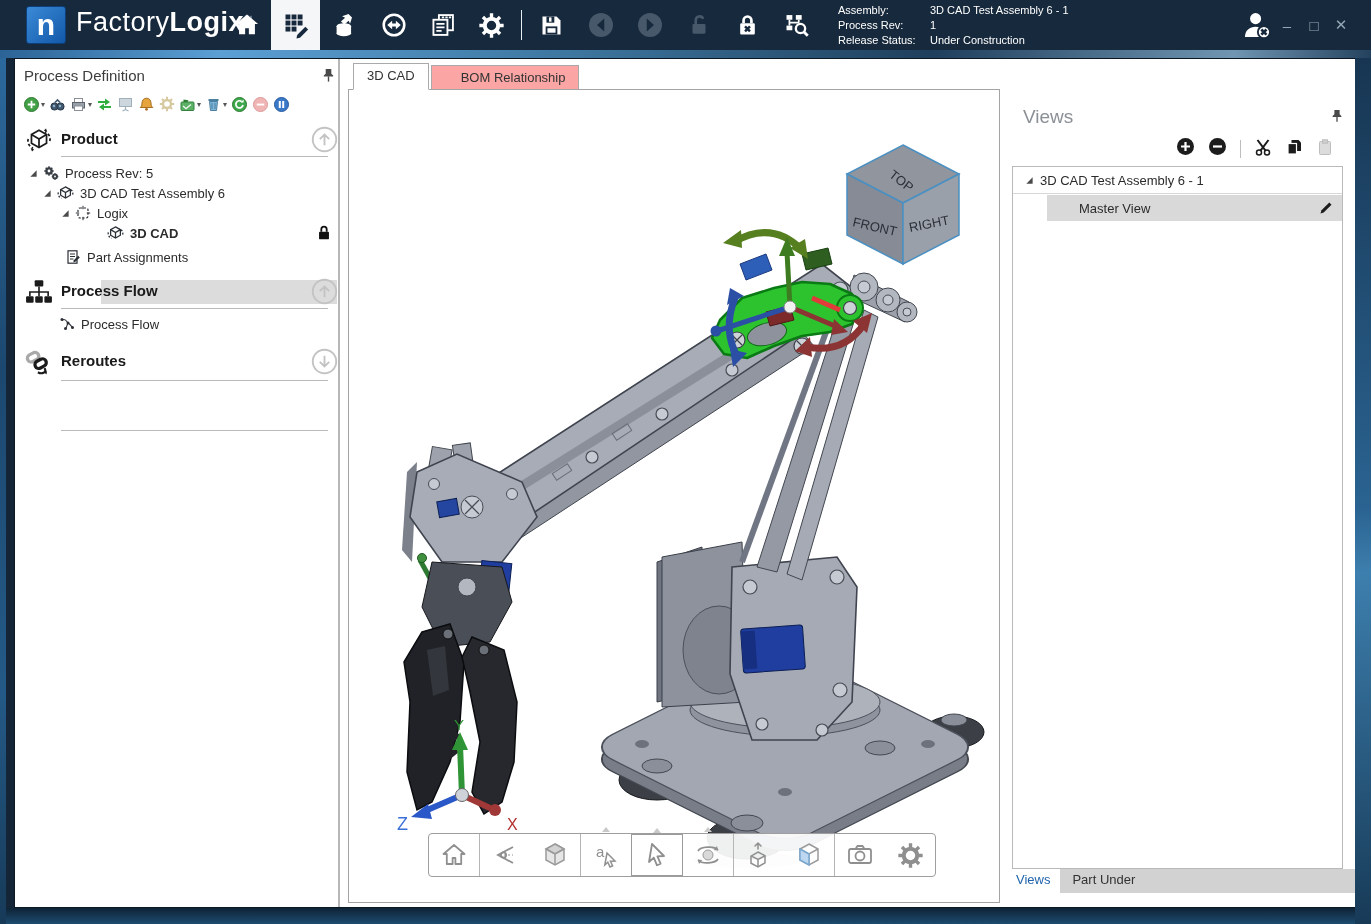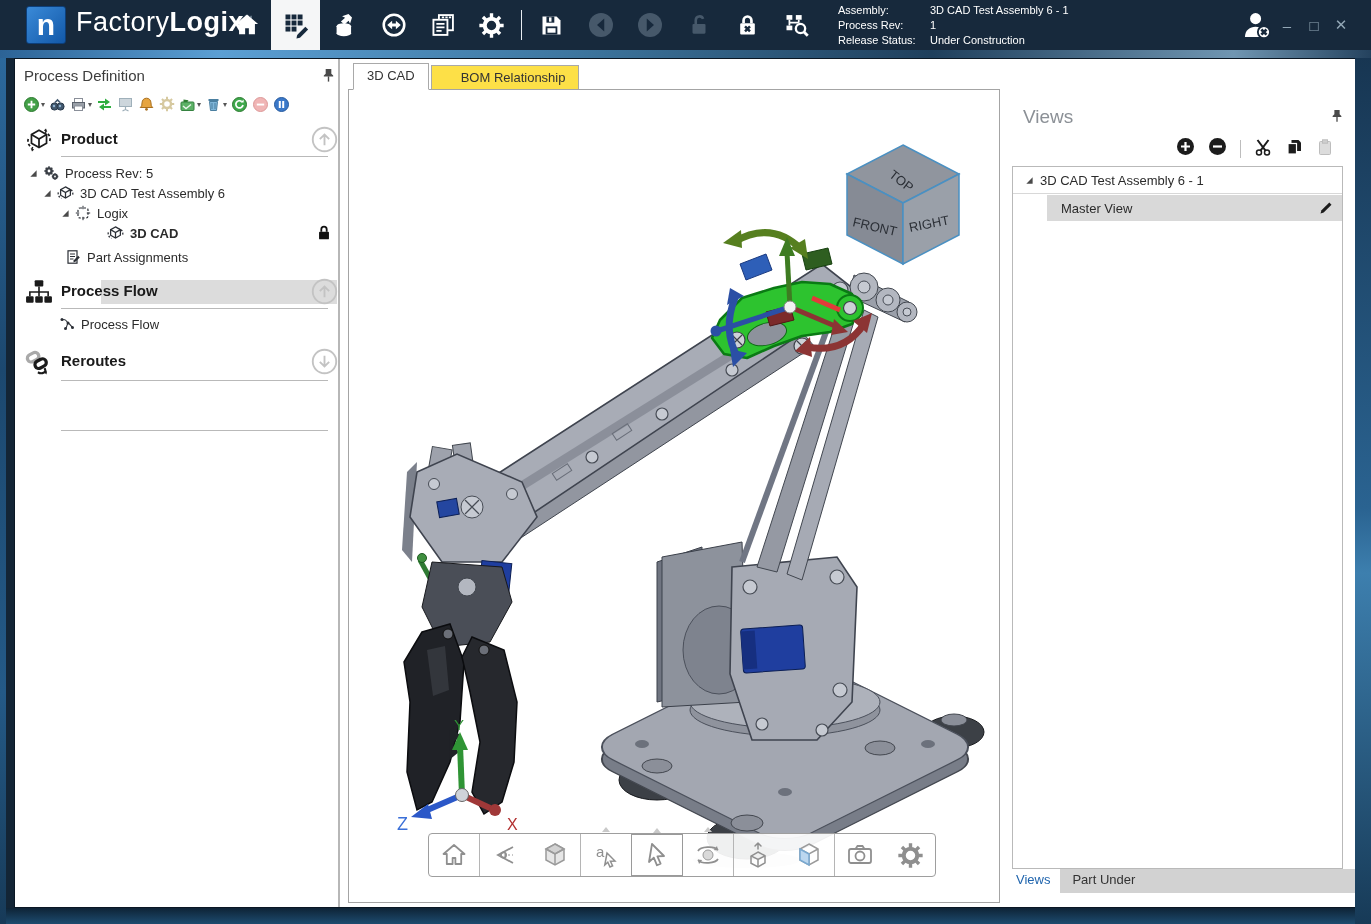--- a/index.html
+++ b/index.html
@@ -58,21 +58,21 @@
   .trow { position:absolute; height:20px; display:flex; align-items:center; font-size:13px; color:#2b2b2b; }
   .trow .exp { margin-right:5px; }
   .trow .tic { margin-right:6px; display:flex; }
   .sel-bg { position:absolute; left:86px; top:221px; width:236px; height:24px; background:#dcdcdc; }
 
   
   .mpanel { position:absolute; left:326px; top:0; width:665px; height:848px; background:#fff; }
   .tabs { position:absolute; left:12px; top:4px; display:flex; align-items:flex-end; height:27px; }
   .tab { font-size:13px; color:#333; padding:4px 13px 5px 13px; border:1px solid #a9a9a9; margin-right:2px; }
   .tab.on { background:#fff; border-bottom:1px solid #fff; position:relative; z-index:2; height:27px; }
-  .tab.off { background:#fde047; height:25px;padding-left:29px; }
+  .tab.off { background:#fca5a5; height:25px;padding-left:29px; }
   .vport { position:absolute; left:7px; top:30px; width:652px; height:814px; border:1px solid #a4a4a4;
     background:#fff; overflow:hidden; }
   .scene { position:absolute; left:0; top:0; width:652px; height:814px; }
 
   
   .vtb { position:absolute; left:79px; top:743px; width:508px; height:44px; background:rgba(255,255,255,.92);
     border:1px solid #9e9e9e; border-radius:4px; display:flex; }
   .vtb .cell { flex:1; display:flex; align-items:center; justify-content:center; position:relative; }
   .vtb .grp { border-left:1px solid #b5b5b5; }
   .vtb .cell.sel { border:1px solid #9a9a9a; background:#fff; }
@@ -801,21 +801,21 @@
     <div class="rp-tree">
       <div class="rp-row1">
         <span style="margin:0 6px 0 12px; display:flex">
             <svg width="9" height="9" viewBox="0 0 10 10">
               <use href="#sym-expander"></use>
             </svg>
           </span>
         <span>3D CAD Test Assembly 6 - 1</span>
       </div>
       <div class="rp-row2">
-        <span style="margin-left:14px">Master View</span>
+        <span style="margin-left:32px">Master View</span>
         <span style="position:absolute; right:8px; top:5px">
           <svg width="16" height="16" viewBox="0 0 16 16">
               <path d="M2.5 13.5l1-3.2 7.8-7.8 2.2 2.2-7.8 7.8z" fill="#1c1c1c"></path>
             </svg>
         </span>
       </div>
     </div>
 
     <div class="rp-tabs">
       <span class="rp-tab-on">Views</span>

